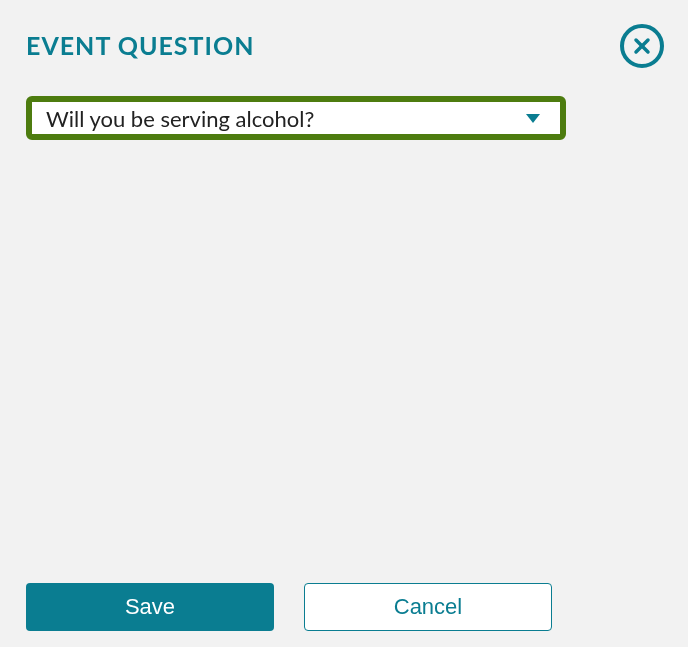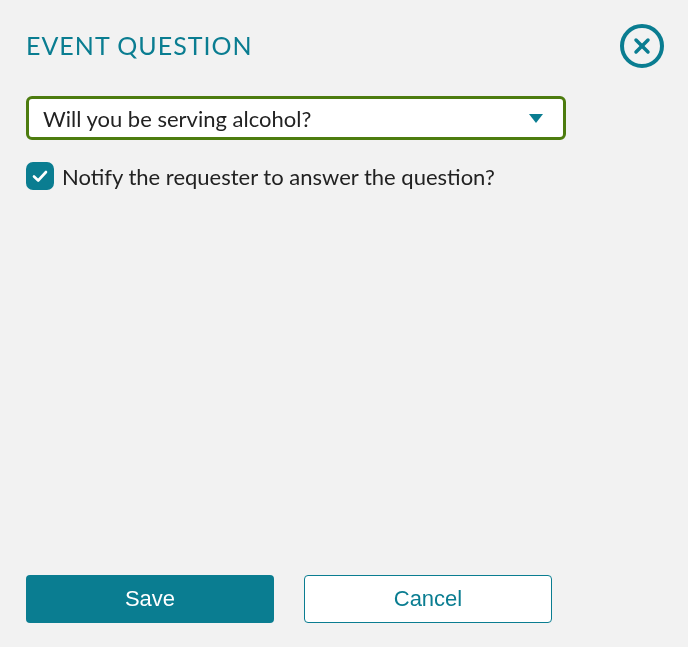--- a/index.html
+++ b/index.html
@@ -12,21 +12,21 @@
   }
   .dialog {
     position: relative;
     width: 688px;
     height: 647px;
     padding: 30px 26px 26px 26px;
   }
   .dialog-title {
     color: #0a7d91;
     font-size: 25px;
-    font-weight: 400;
+    font-weight: 700;
     letter-spacing: 1px;
     margin-bottom: 36px;
   }
   .close-btn {
     position: absolute;
     top: 24px;
     right: 24px;
     width: 44px;
     height: 44px;
     border: 4px solid #0a7d91;
@@ -42,21 +42,21 @@
   .field-label {
     font-size: 22px;
     color: #444;
     margin-bottom: 6px;
   }
 
   .select-wrap {
     position: relative;
     width: 540px;
     height: 44px;
-    border: 3px solid #4d7c0f;
+    border: 6px solid #4d7c0f;
     border-radius: 6px;
     background: #fff;
     display: flex;
     align-items: center;
     padding: 0 14px;
     cursor: pointer;
     margin-bottom: 22px;
   }
   .select-value {
     font-size: 22px;
@@ -126,21 +126,21 @@
     cursor: pointer;
   }
   .day-of-week {
     font-size: 22px;
     color: #333;
   }
 
   .footer {
     position: absolute;
     left: 26px;
-    bottom: 24px;
+    bottom: 16px;
     display: flex;
     gap: 30px;
   }
   .btn {
     width: 248px;
     height: 48px;
     border-radius: 4px;
     font-size: 22px;
     cursor: pointer;
     display: flex;
@@ -174,30 +174,20 @@
       </svg>
     </span>
   </button>
 
 
   <div class="select-wrap">
     <span class="select-value">Will you be serving alcohol?</span>
     <span class="select-caret"></span>
   </div>
 
-  <div class="checkbox-row">
-    <div class="checkbox">
-      <span>
-        <svg width="18" height="18" viewBox="0 0 18 18">
-          <polyline points="3,9.5 7.2,13.5 15,5" fill="none" stroke="#fff" stroke-width="2.6" stroke-linecap="round" stroke-linejoin="round"></polyline>
-        </svg>
-      </span>
-    </div>
-    <span class="checkbox-label">Notify the requester to answer the question?</span>
-  </div>
 
 
   <div class="date-row">
   </div>
 
   <div class="footer">
     <button class="btn btn-primary">Save</button>
     <button class="btn btn-secondary">Cancel</button>
   </div>
 

